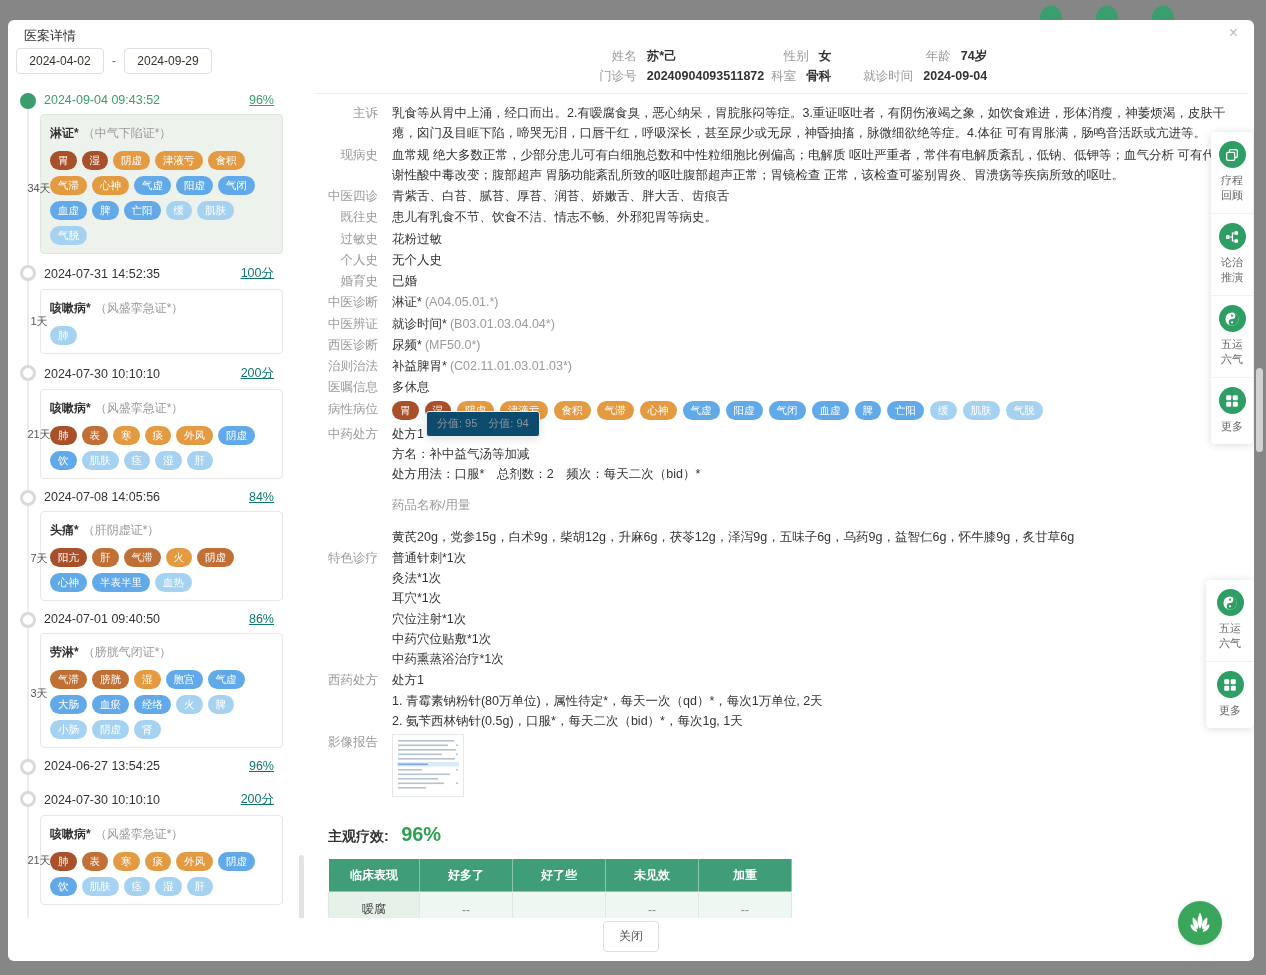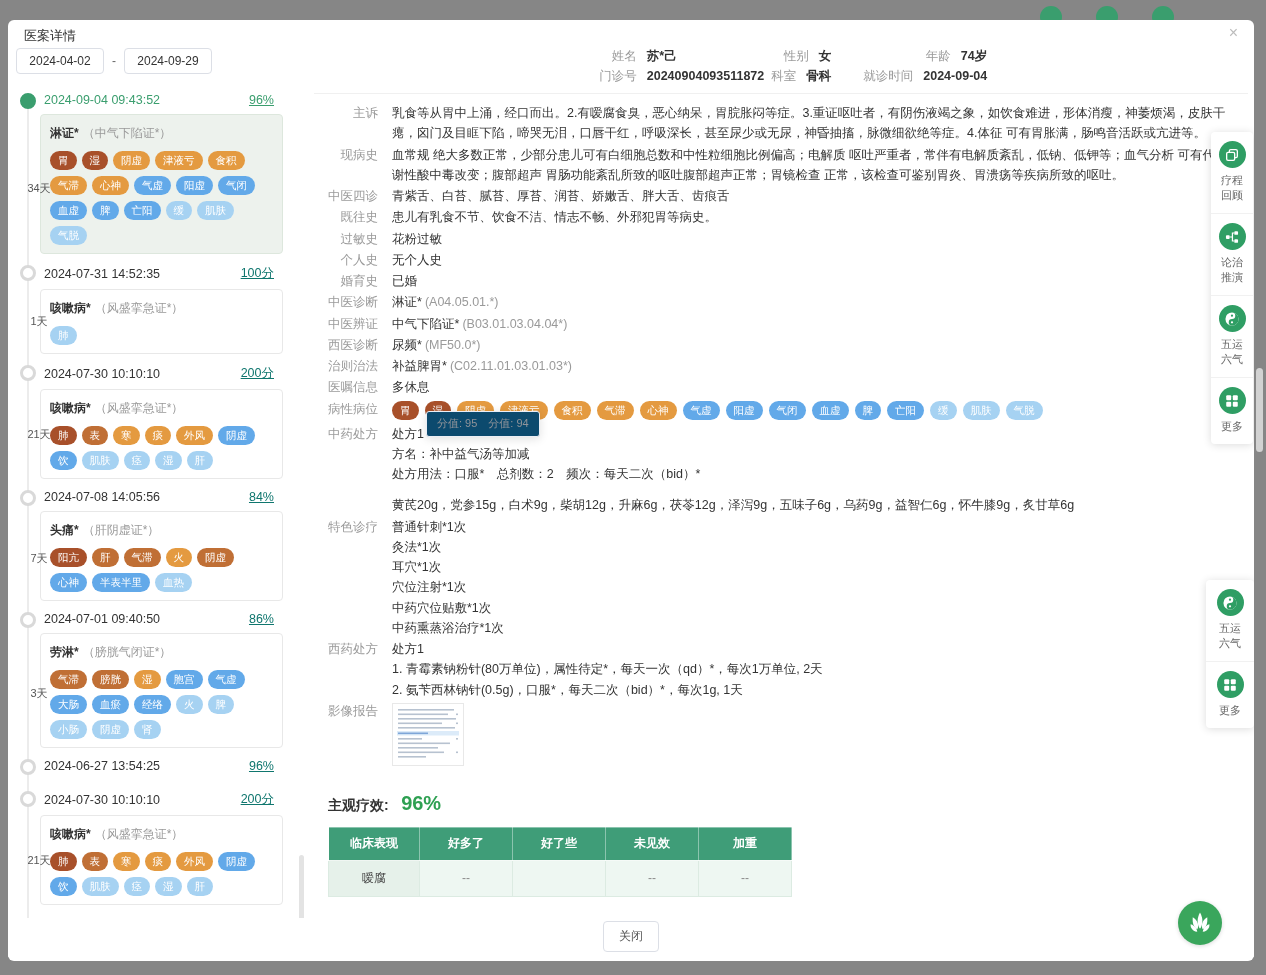--- a/index.html
+++ b/index.html
@@ -384,21 +384,21 @@
   <div class="field">
     <div class="f-label">中医诊断</div>
     <div class="f-value">
             <div><span class="v">淋证*</span><span class="code">(A04.05.01.*)</span></div>
           </div>
   </div>
 
   <div class="field">
     <div class="f-label">中医辨证</div>
     <div class="f-value">
-            <div><span class="v">中气下陷证*</span><span class="code">(B03.01.03.04.04*)</span></div>
+            <div><span class="v">就诊时间*</span><span class="code">(B03.01.03.04.04*)</span></div>
           </div>
   </div>
 
   <div class="field">
     <div class="f-label">西医诊断</div>
     <div class="f-value">
             <div><span class="v">尿频*</span><span class="code">(MF50.0*)</span></div>
           </div>
   </div>
 
@@ -440,20 +440,21 @@
             </div>
           </div>
   </div>
 
   <div class="field">
     <div class="f-label">中药处方</div>
     <div class="f-value">
             <div>处方1</div>
             <div>方名：补中益气汤等加减</div>
             <div>处方用法：口服*　总剂数：2　频次：每天二次（bid）*</div>
+            <div class="sub mt">药品名称/用量</div>
             <div class="mt">黄芪20g，党参15g，白术9g，柴胡12g，升麻6g，茯苓12g，泽泻9g，五味子6g，乌药9g，益智仁6g，怀牛膝9g，炙甘草6g</div>
           </div>
   </div>
 
   <div class="field">
     <div class="f-label">特色诊疗</div>
     <div class="f-value">
             <div>普通针刺*1次</div>
             <div>灸法*1次</div>
             <div>耳穴*1次</div>

